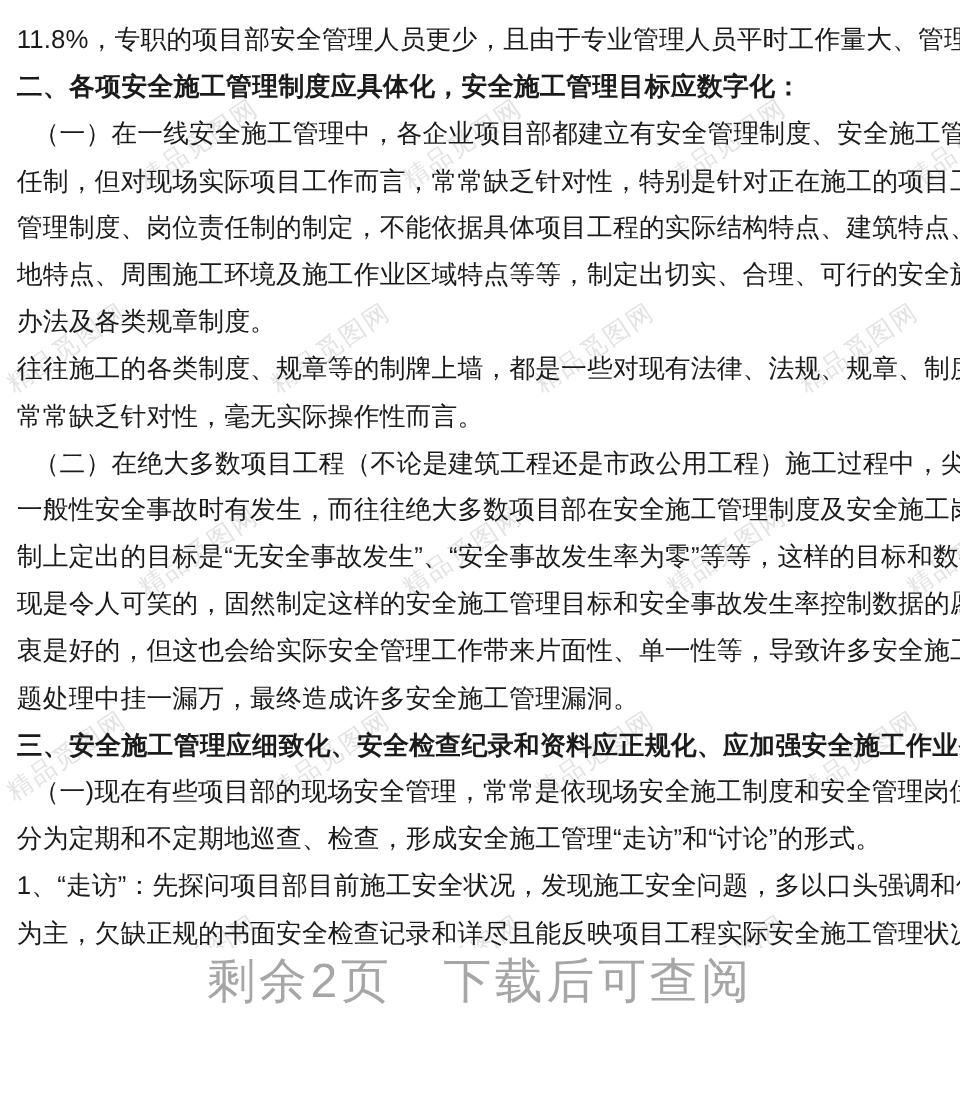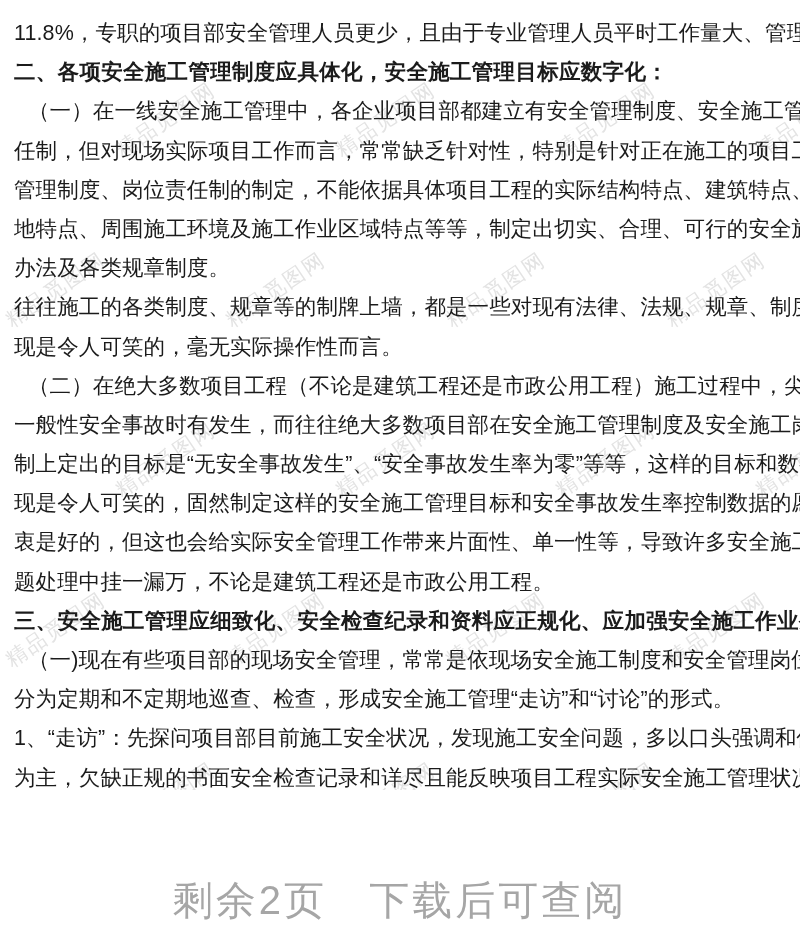--- a/index.html
+++ b/index.html
@@ -81,21 +81,21 @@
 
   
   #promo {
     position: absolute;
     left: 0;
     top: 790px;
     width: 800px;
     height: 138px;
     z-index: 3;
     display: flex;
-    align-items: flex-end;
+    align-items: flex-start;
     justify-content: center;
     background: #ffffff;
   }
   #promo-text {
     color: #a6a6a6;
     font-size: 40px;
     letter-spacing: 3px;
     font-family: "Liberation Sans", "DejaVu Sans", sans-serif;
     white-space: pre;
   }
@@ -131,27 +131,27 @@
   <div id="doc">
       <div class="line clipped-top"><span>海南省企业项目部的具体调查，各类专业技术管理人员只占到整个项目部总人数的9.6%～</span></div>
       <div class="line">11.8%，专职的项目部安全管理人员更少，且由于专业管理人员平时工作量大、管理面广而</div>
       <div class="line bold">二、各项安全施工管理制度应具体化，安全施工管理目标应数字化：</div>
       <div class="line indent">（一）在一线安全施工管理中，各企业项目部都建立有安全管理制度、安全施工管理岗位责</div>
       <div class="line">任制，但对现场实际项目工作而言，常常缺乏针对性，特别是针对正在施工的项目工程安全</div>
       <div class="line">管理制度、岗位责任制的制定，不能依据具体项目工程的实际结构特点、建筑特点、施工场</div>
       <div class="line">地特点、周围施工环境及施工作业区域特点等等，制定出切实、合理、可行的安全施工管理</div>
       <div class="line">办法及各类规章制度。</div>
       <div class="line">往往施工的各类制度、规章等的制牌上墙，都是一些对现有法律、法规、规章、制度“移植”</div>
-      <div class="line">现是令人可笑的，毫无实际操作性而言。</div>
+      <div class="line">常常缺乏针对性，毫无实际操作性而言。</div>
       <div class="line indent">（二）在绝大多数项目工程（不论是建筑工程还是市政公用工程）施工过程中，尖钉伤人等</div>
       <div class="line">一般性安全事故时有发生，而往往绝大多数项目部在安全施工管理制度及安全施工岗位责任</div>
       <div class="line">制上定出的目标是“无安全事故发生”、“安全事故发生率为零”等等，这样的目标和数字的出</div>
       <div class="line">现是令人可笑的，固然制定这样的安全施工管理目标和安全事故发生率控制数据的愿望、初</div>
       <div class="line">衷是好的，但这也会给实际安全管理工作带来片面性、单一性等，导致许多安全施工管理问</div>
-      <div class="line">题处理中挂一漏万，不论是建筑工程还是市政公用工程。</div>
+      <div class="line">题处理中挂一漏万，最终造成许多安全施工管理漏洞。</div>
       <div class="line bold">三、安全施工管理应细致化、安全检查纪录和资料应正规化、应加强安全施工作业条件</div>
       <div class="line indent">（一)现在有些项目部的现场安全管理，常常是依现场安全施工制度和安全管理岗位责任制，</div>
       <div class="line">分为定期和不定期地巡查、检查，形成安全施工管理“走访”和“讨论”的形式。</div>
       <div class="line">1、“走访”：先探问项目部目前施工安全状况，发现施工安全问题，多以口头强调和催促改正</div>
       <div class="line">为主，欠缺正规的书面安全检查记录和详尽且能反映项目工程实际安全施工管理状况的安全</div>
       <div class="line">资料。</div>
       <div class="line">2、“讨论”：对于存在安全施工管理不到位的工程项目，大家坐在一起讨论安全施工管理应注</div>
       <div class="line">意事项，安全施工管理上缺乏管理力度和强度，形成安全施工管理“大家言”、“众口不一”无</div>
     </div>
 

